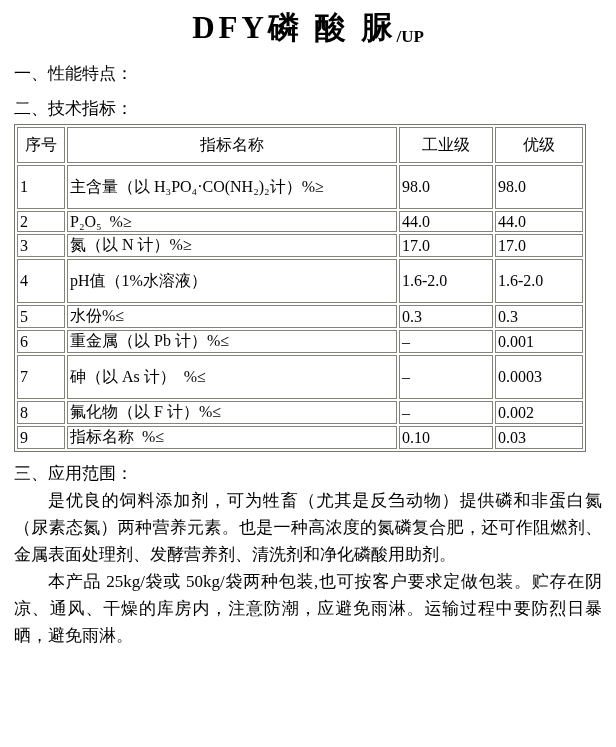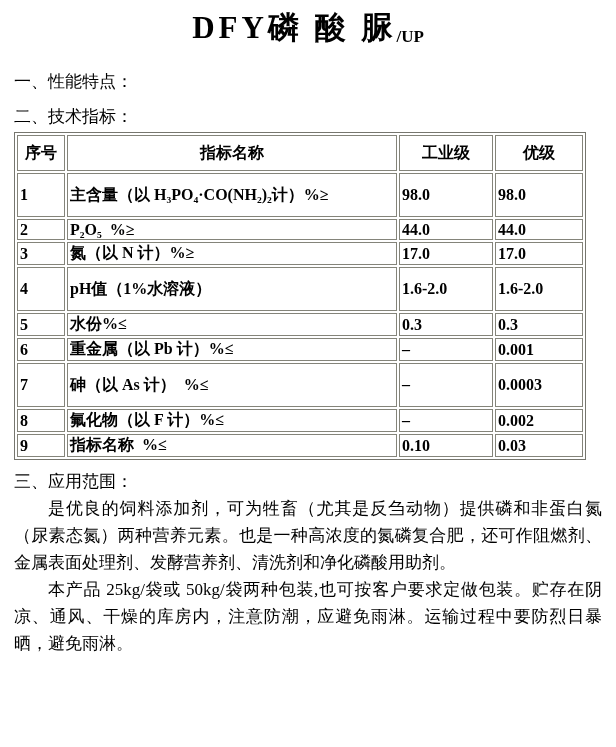--- a/index.html
+++ b/index.html
@@ -36,41 +36,41 @@
     margin-top: 12px;
     font-size: 16px;
     line-height: 22px;
     white-space: pre-wrap;
   }
   .heading {
     font-size: 17px;
     line-height: 27px;
     margin-top: 8px;
   }
-  .heading.first { margin-top: 16px; }
+  .heading.first { margin-top: 8px; }
   .para {
     font-size: 17px;
     line-height: 27px;
     text-indent: 2em;
     text-align: justify;
   }
   table.spec {
     border-collapse: separate;
     border-spacing: 2px;
     border: 1px solid #76766e;
     background: #ffffff;
     margin: 2px 0 2px 0;
     table-layout: fixed;
     width: 564px;
   }
   table.spec th, table.spec td {
     border: 1px solid #84847a;
     vertical-align: middle;
     font-size: 16px;
-    font-weight: bold;
+    font-weight: normal;
     white-space: pre-wrap;
     padding: 0 2px;
     overflow: hidden;
     margin-left: 26px;
   }
   col.c-no { width: 48px; }
   col.c-name { width: 330px; }
   col.c-ind { width: 94px; }
   col.c-pre { width: 88px; }
   tr.h-head { height: 36px; }

